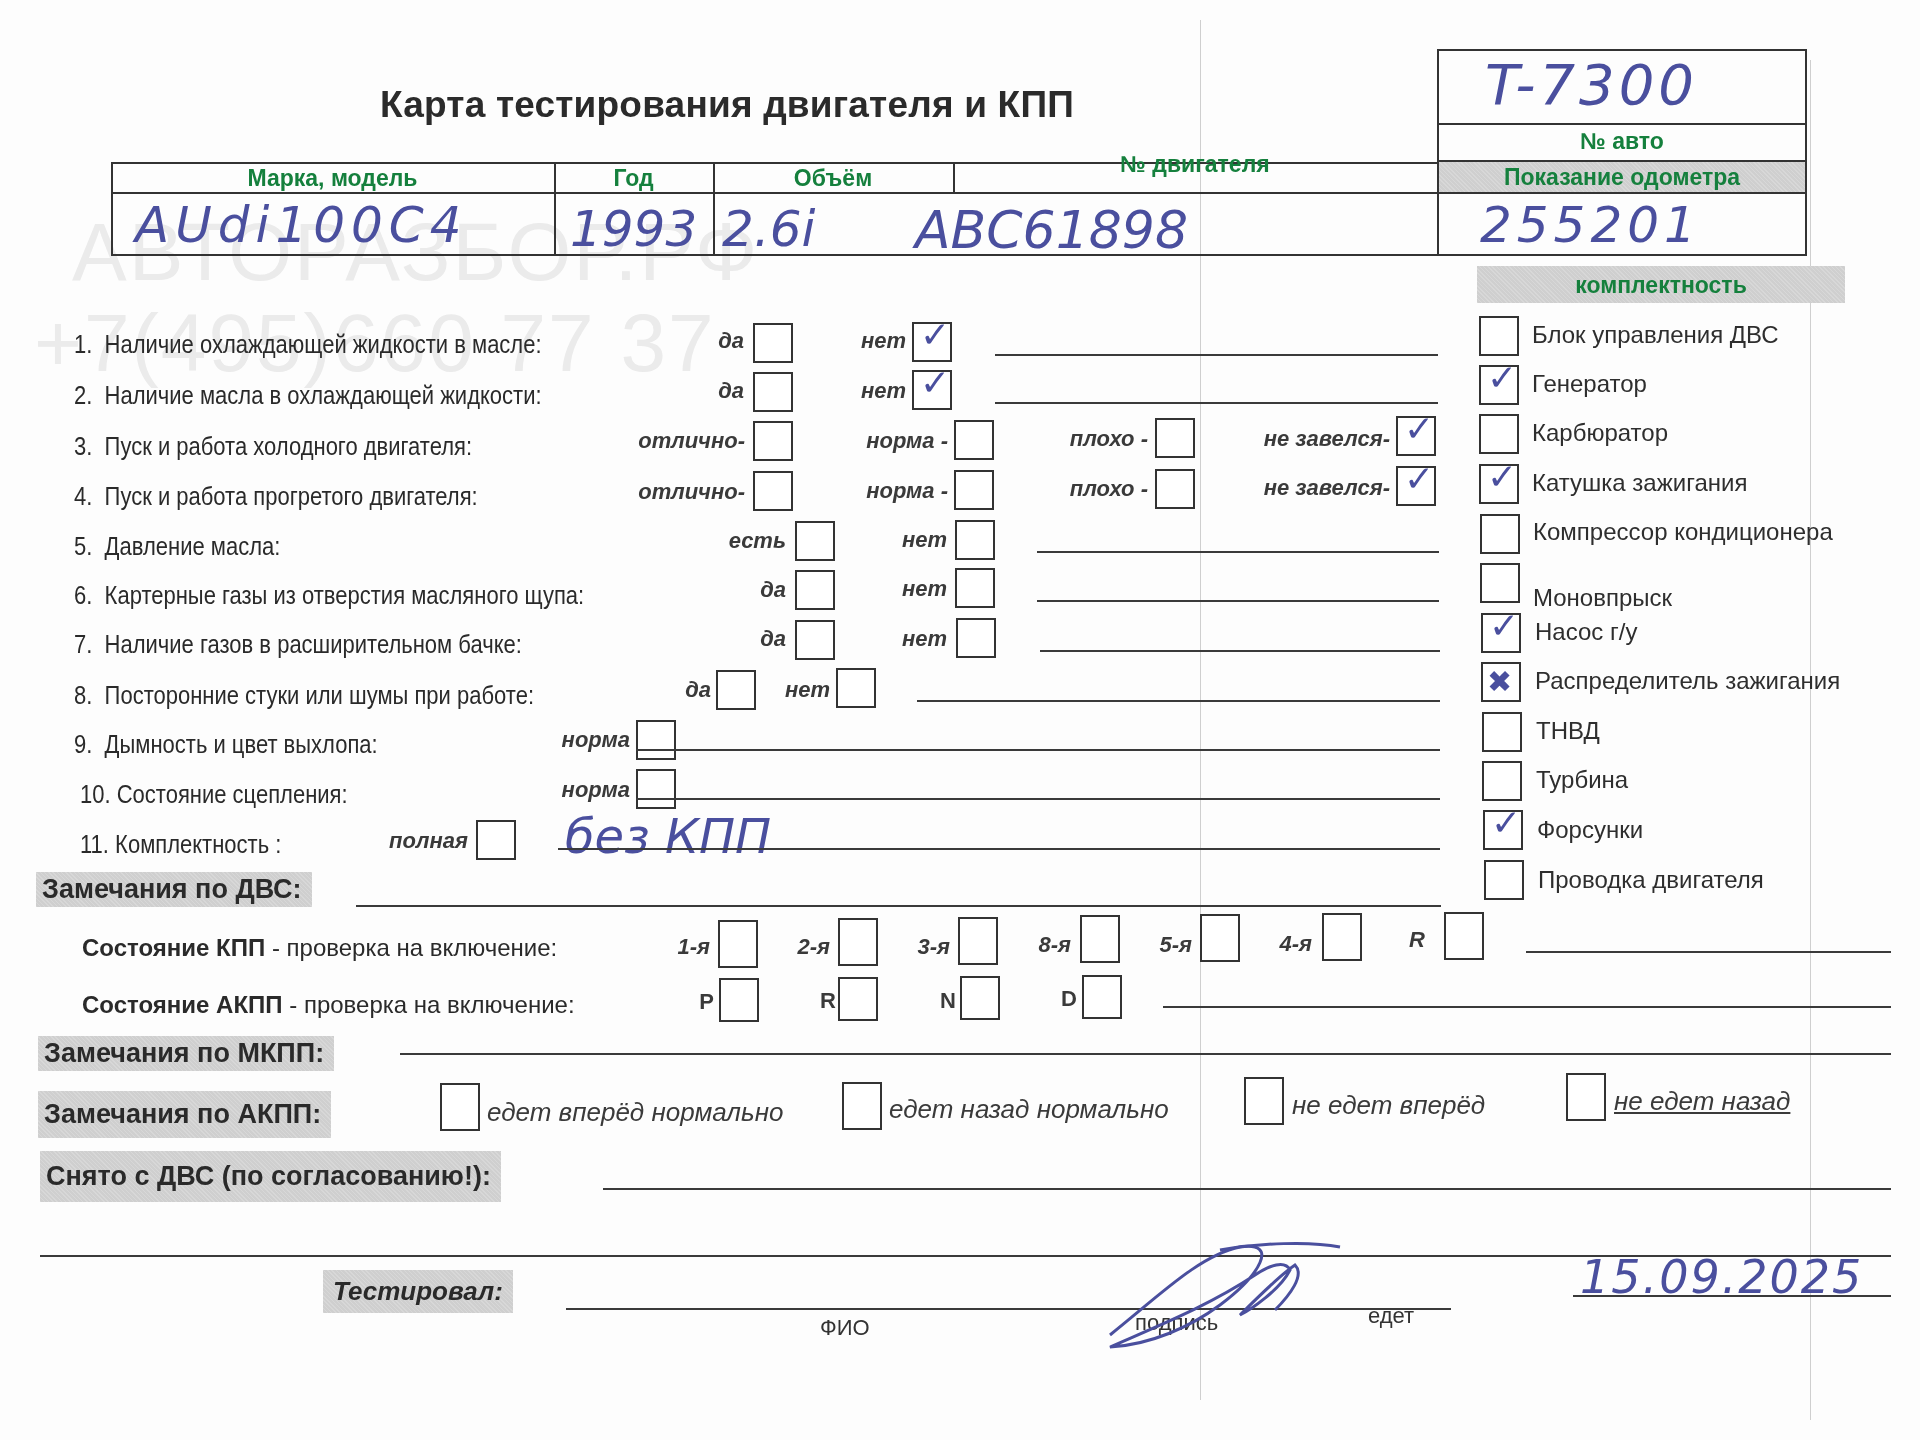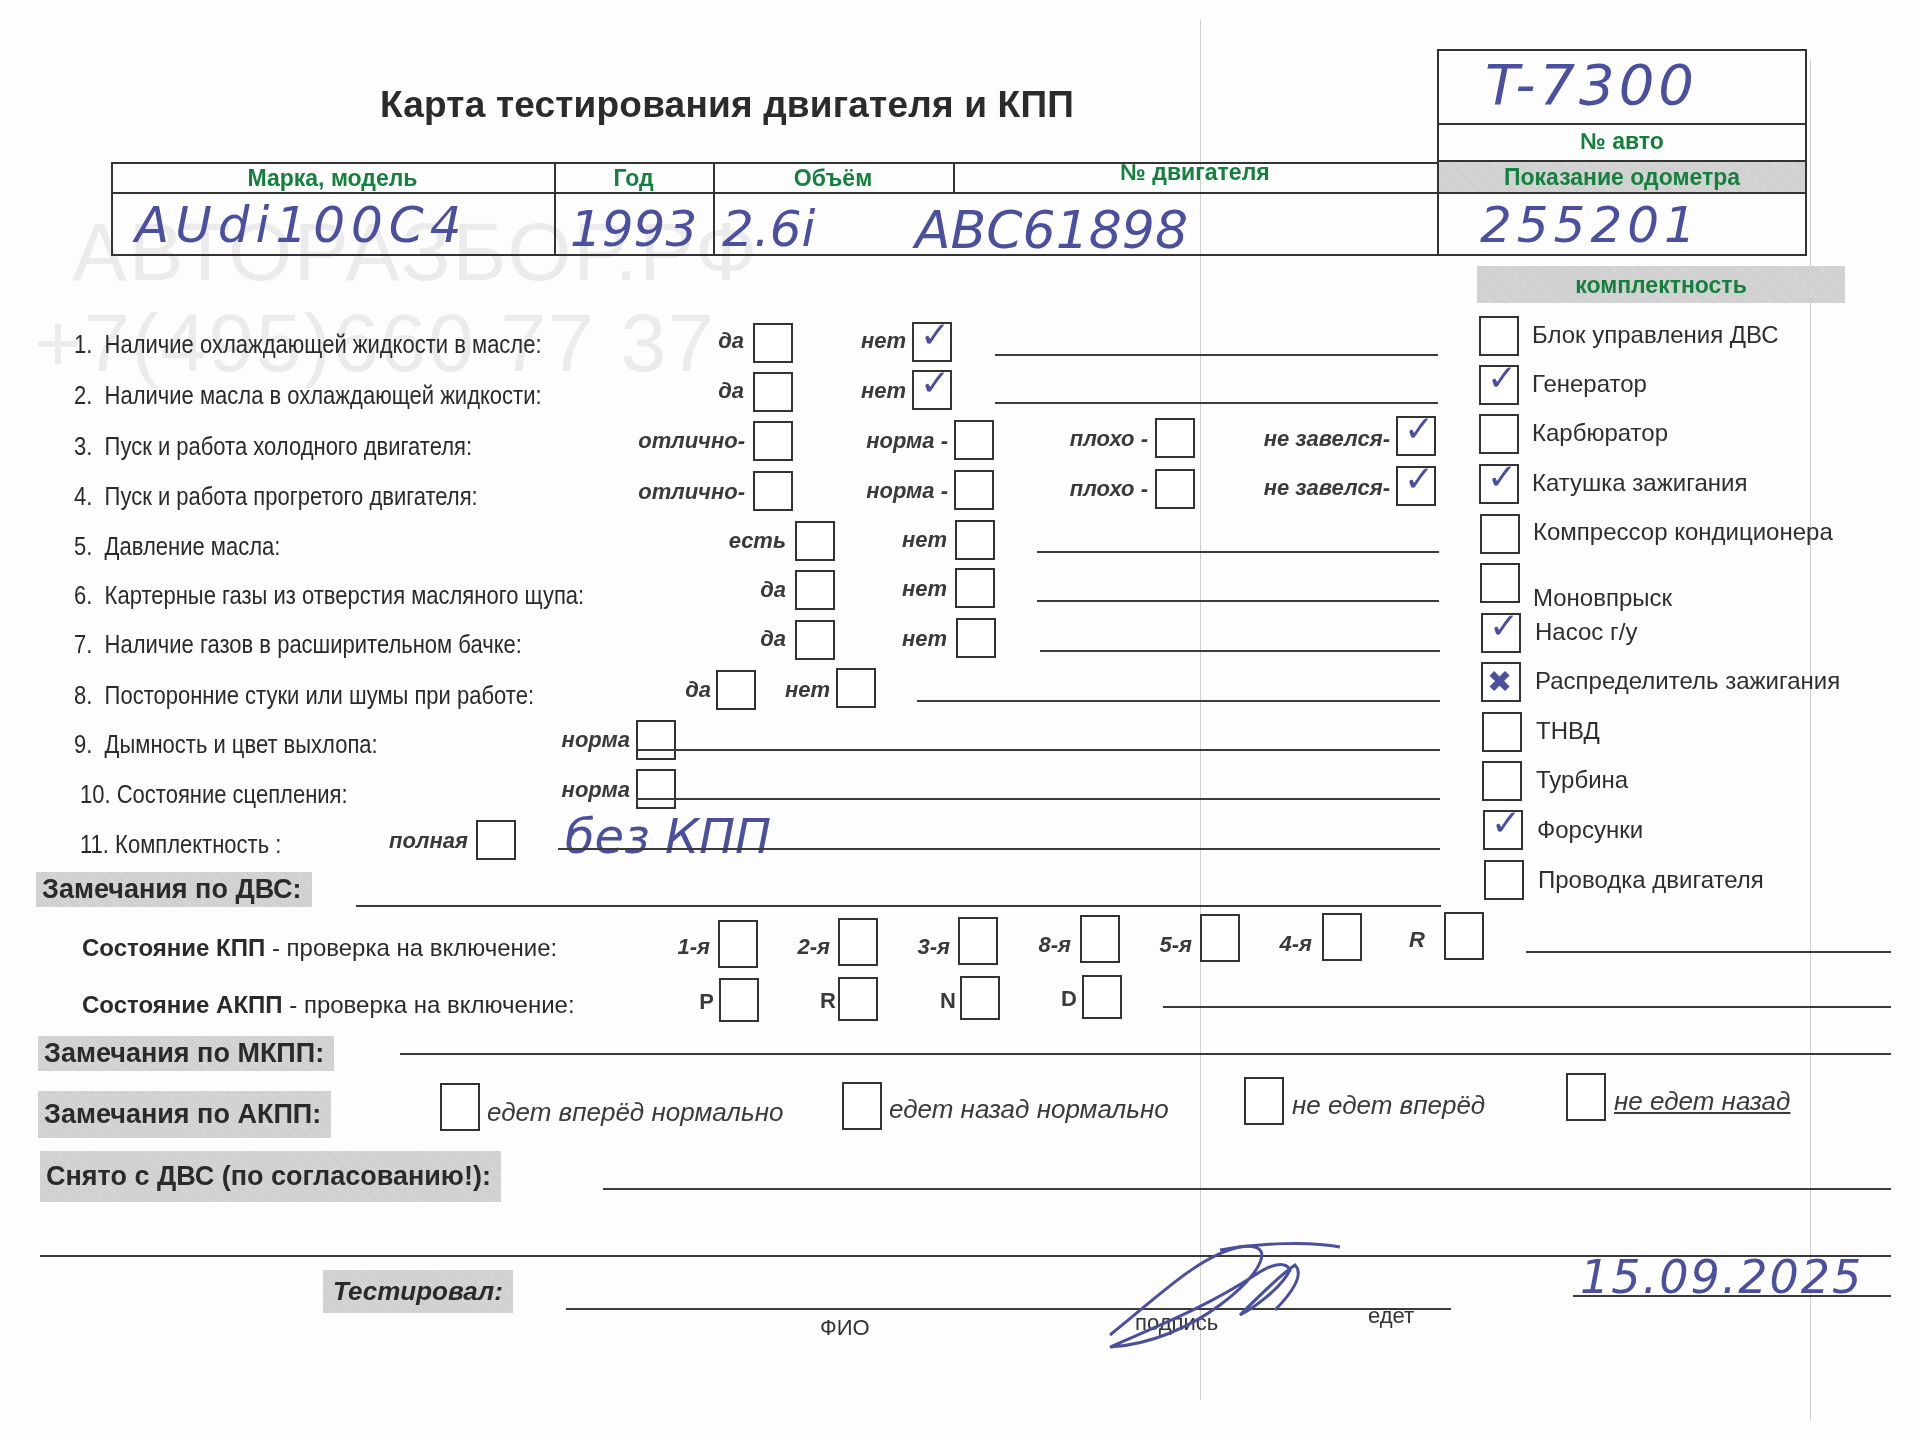--- a/index.html
+++ b/index.html
@@ -50,21 +50,21 @@
 <div class="hand" style="left:1480px;top:196px;font-size:50px;letter-spacing:5px;">255201</div>
 
 <div class="box" style="left:111px;top:162px;width:1328px;height:94px;"></div>
 <div class="hline" style="left:111px;top:192px;width:1328px;"></div>
 <div class="vline" style="left:554px;top:162px;height:94px;"></div>
 <div class="vline" style="left:713px;top:162px;height:94px;"></div>
 <div class="vline" style="left:953px;top:162px;height:31px;"></div>
 <div class="th" style="left:111px;top:165px;width:443px;">Марка, модель</div>
 <div class="th" style="left:554px;top:165px;width:159px;">Год</div>
 <div class="th" style="left:713px;top:165px;width:240px;">Объём</div>
-<div class="th" style="left:953px;top:159px;width:484px;">№ двигателя</div>
+<div class="th" style="left:953px;top:151px;width:484px;">№ двигателя</div>
 <div class="hand" style="left:135px;top:196px;font-size:50px;letter-spacing:6px;">AUdi100C4</div>
 <div class="hand" style="left:570px;top:200px;font-size:50px;">1993</div>
 <div class="hand" style="left:722px;top:200px;font-size:50px;">2.6i</div>
 <div class="hand" style="left:915px;top:200px;font-size:52px;">ABC61898</div>
 
 <div class="abs gray" style="left:1477px;top:266px;width:368px;height:37px;"></div>
 <div class="th" style="left:1477px;top:272px;width:368px;">комплектность</div>
 
 <div class="lbl" style="left:74px;top:330px;"><span>1.</span>&nbsp;&nbsp;<span>Наличие охлаждающей жидкости в масле:</span></div>
 <div class="opt" style="left:700px;top:328px;width:44px;">да</div>

